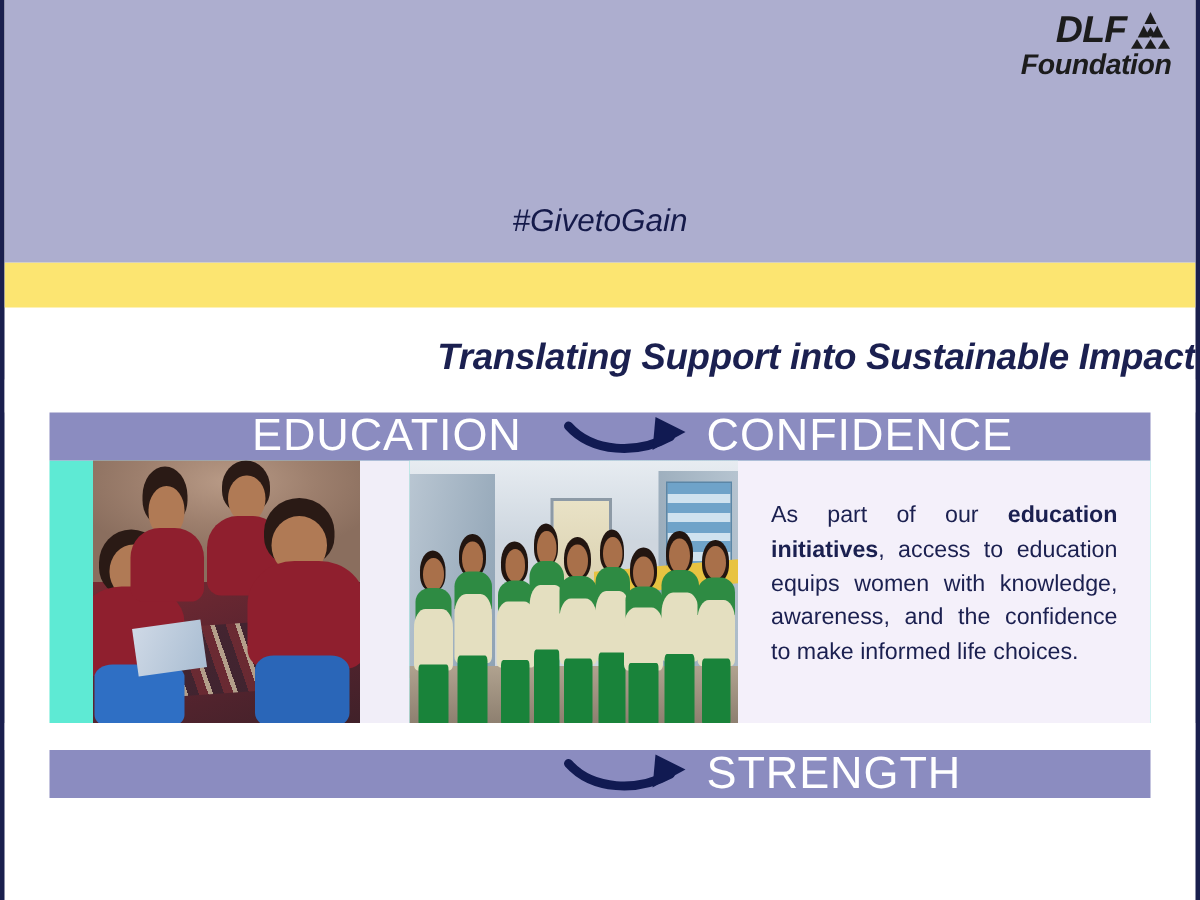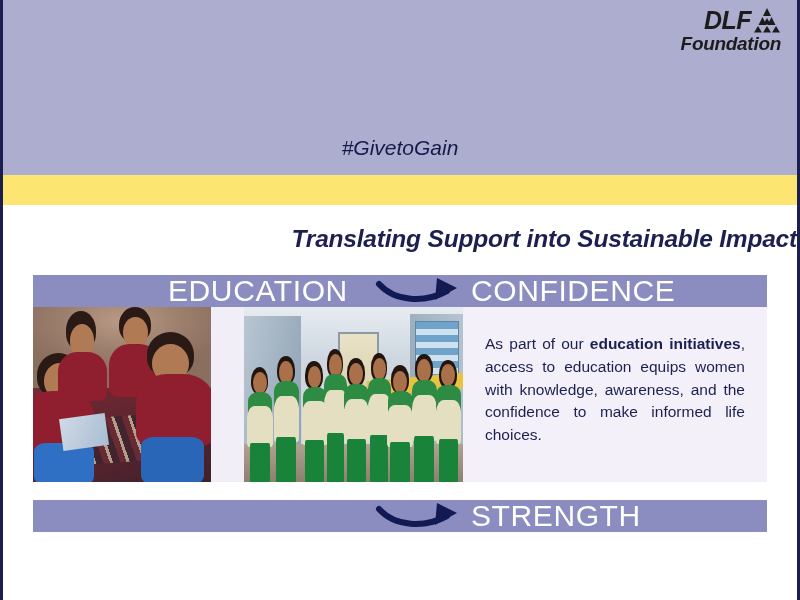--- a/index.html
+++ b/index.html
@@ -151,20 +151,21 @@
 
   .section-wrap {
     margin: 0 30px;
   }
 
   
   .media-row {
     display: flex;
     height: 175px;
     background: #5eead4;
+    padding-left: 29px;
   }
   .photo {
     position: relative;
     overflow: hidden;
   }
   .photo-1 { width: 178px; }
   .gap-1   { width: 33px; background: #f1eef8; }
   .photo-2 { width: 219px; }
   .panel {
     flex: 1;

